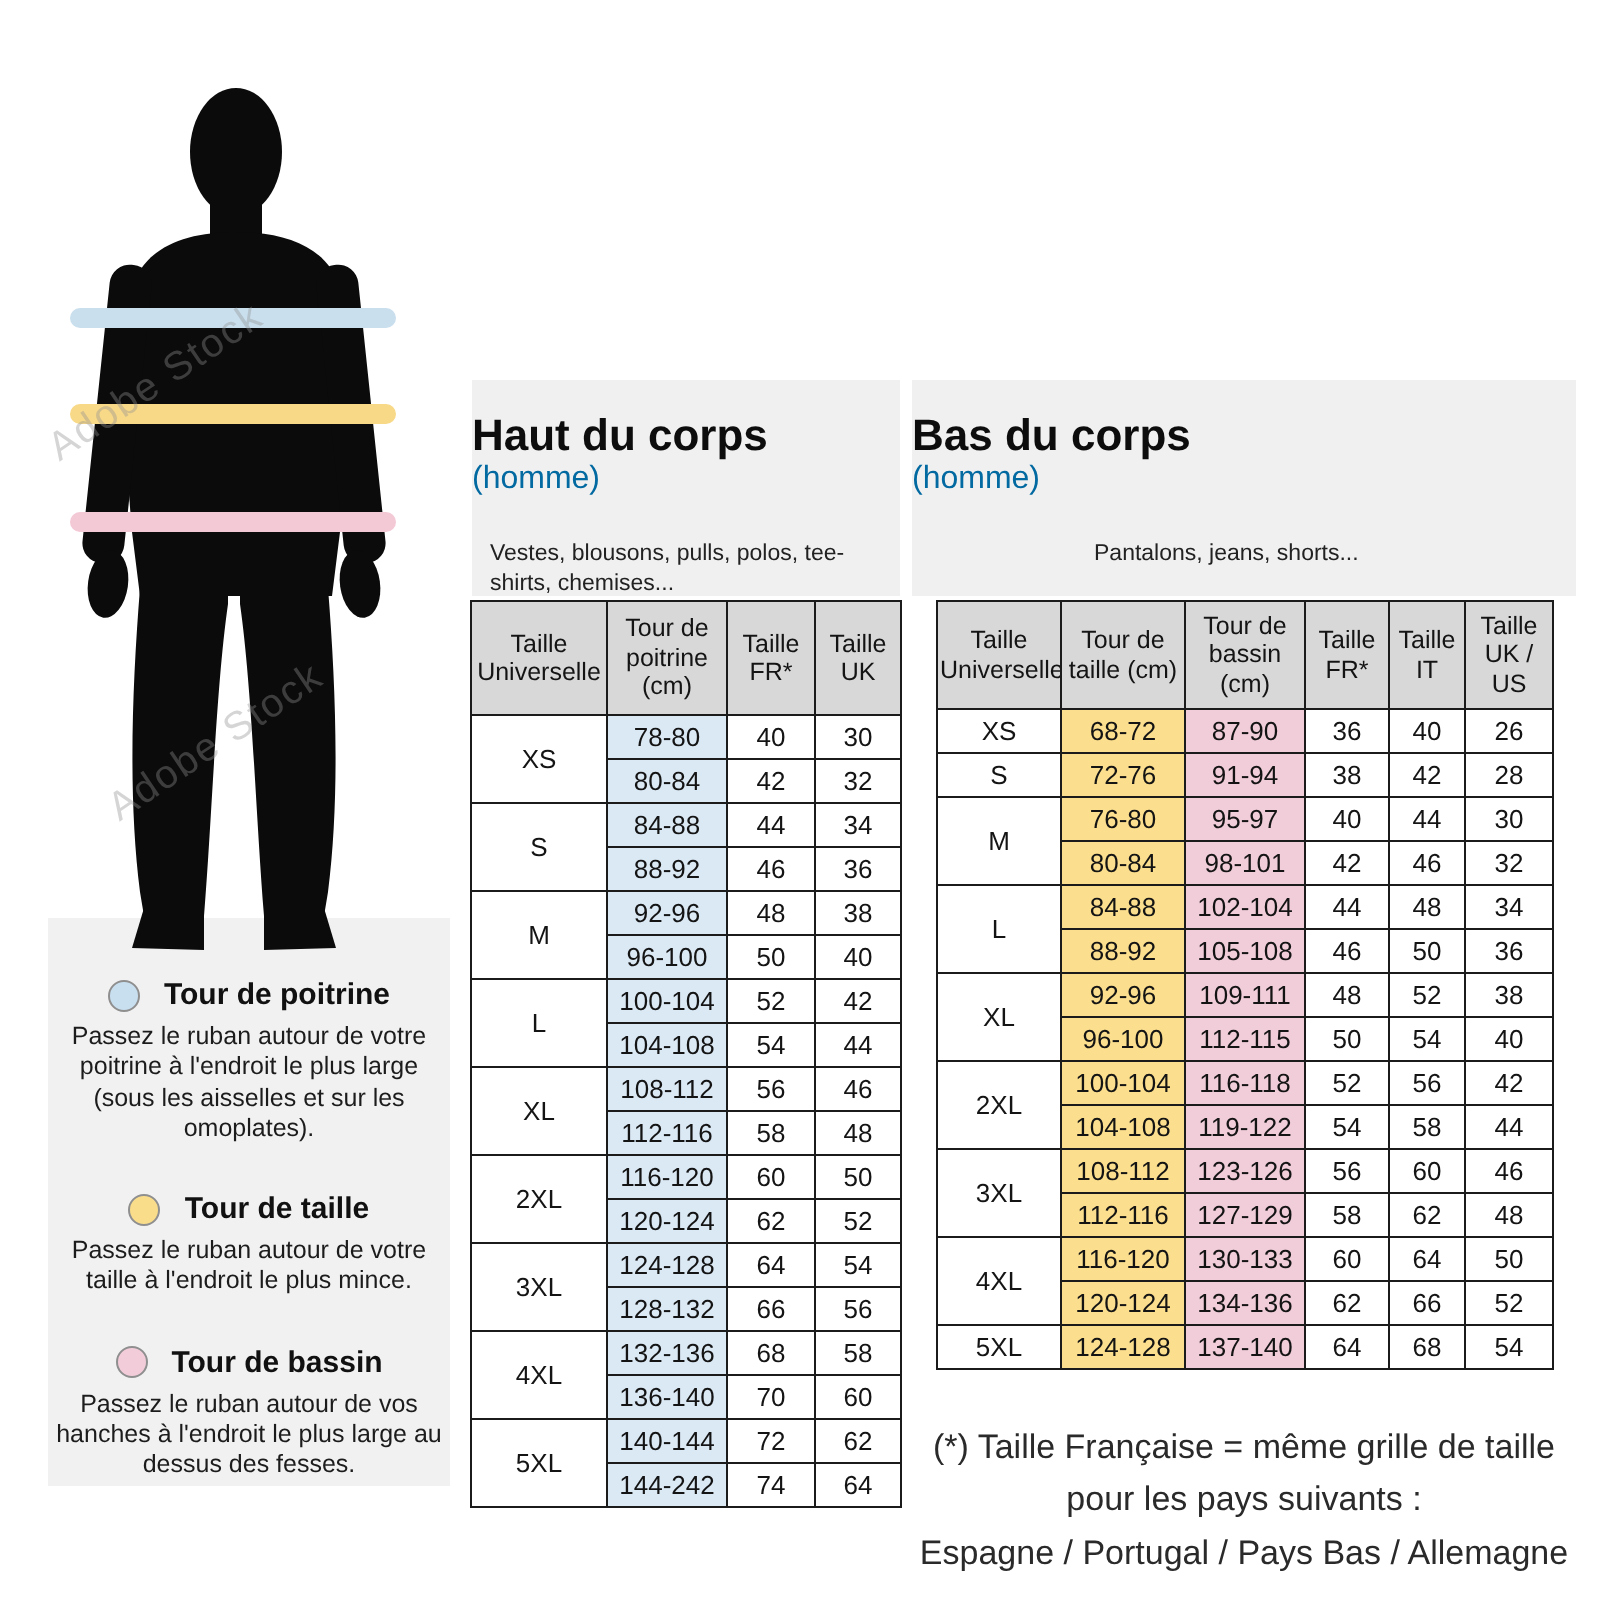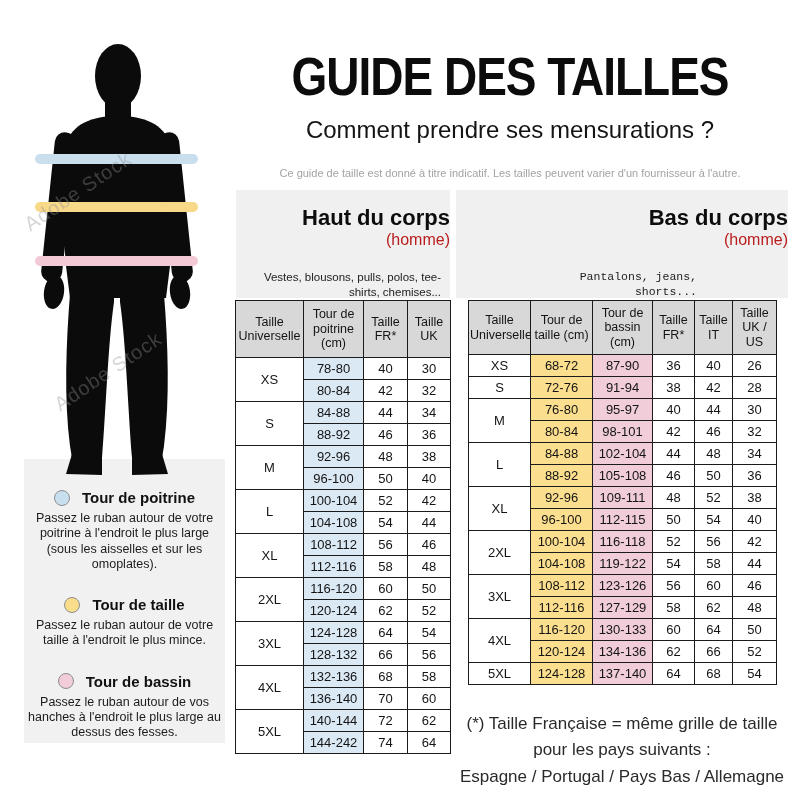--- a/index.html
+++ b/index.html
@@ -29,28 +29,28 @@
   .legend-desc { font-size:12.5px; line-height:1.22; color:#1c1c1c; padding:0 4px; }
 
   
   .title-block { position:absolute; left:228px; top:44px; width:564px; text-align:center; }
   .main-title { font-size:46px; font-weight:800; letter-spacing:-1px; color:#0c0c0c;
                 transform:scaleY(1.18); transform-origin:top center; white-space:nowrap; }
   .sub-title { font-size:24px; font-weight:400; color:#141414; margin-top:18px; }
   .disclaimer { font-size:11px; color:#a3a3a3; margin-top:23px; }
 
   
-  .panel { position:absolute; top:190px; height:108px; background:#f0f0f0; text-align:right; z-index:1; }
+  .panel { position:absolute; top:190px; height:108px; background:#f0f0f0; text-align:left; z-index:1; }
   .panel-left { left:236px; width:214px; }
   .panel-right { left:456px; width:332px; }
   .panel-title { font-size:22px; font-weight:800; color:#0d0d0d; margin-top:17px; line-height:1; }
-  .panel-homme { font-size:16px; font-weight:400; color:#b91c1c; margin-top:2px; }
+  .panel-homme { font-size:16px; font-weight:400; color:#0369a1; margin-top:2px; }
   .panel-items { font-size:11.5px; color:#222; margin:21px auto 0; line-height:1.3; }
   .panel-left .panel-items { max-width:196px; }
-  .panel-right .panel-items { max-width:150px;font-family:Liberation Mono, monospace; }
+  .panel-right .panel-items { max-width:150px; }
 
   
   table { position:absolute; border-collapse:collapse; table-layout:fixed; z-index:2;
           background:#fff; font-family:"Liberation Sans", sans-serif; }
   #upper-table { left:235px; top:300px; width:215px; }
   #lower-table { left:468px; top:300px; width:308px; }
   th, td { border:1px solid #1b1b1b; text-align:center; vertical-align:middle;
            font-size:12.5px; font-weight:400; color:#141414; overflow:hidden; }
   th { background:#d8d8d8; line-height:1.15; padding:5px 1px; }
   #upper-table th { height:57px; }
@@ -110,25 +110,20 @@
     </g>
   </svg>
 
   <div class="band band-chest" style="background: rgb(201, 223, 238);"></div>
   <div class="band band-waist" style="background: rgb(248, 217, 136);"></div>
   <div class="band band-hip" style="background: rgb(243, 201, 214);"></div>
 
   <div class="wm wm1">Adobe Stock</div>
   <div class="wm wm2">Adobe Stock</div>
 
-  <div class="title-block">
-    <div class="main-title">GUIDE DES TAILLES</div>
-    <div class="sub-title">Comment prendre ses mensurations ?</div>
-    <div class="disclaimer">Ce guide de taille est donné à titre indicatif. Les tailles peuvent varier d'un fournisseur à l'autre.</div>
-  </div>
 
   <div class="panel panel-left">
     <div class="panel-title">Haut du corps</div>
     <div class="panel-homme">(homme)</div>
     <div class="panel-items">Vestes, blousons, pulls, polos, tee-shirts, chemises...</div>
   </div>
   <div class="panel panel-right">
     <div class="panel-title">Bas du corps</div>
     <div class="panel-homme">(homme)</div>
     <div class="panel-items">Pantalons, jeans, shorts...</div>

